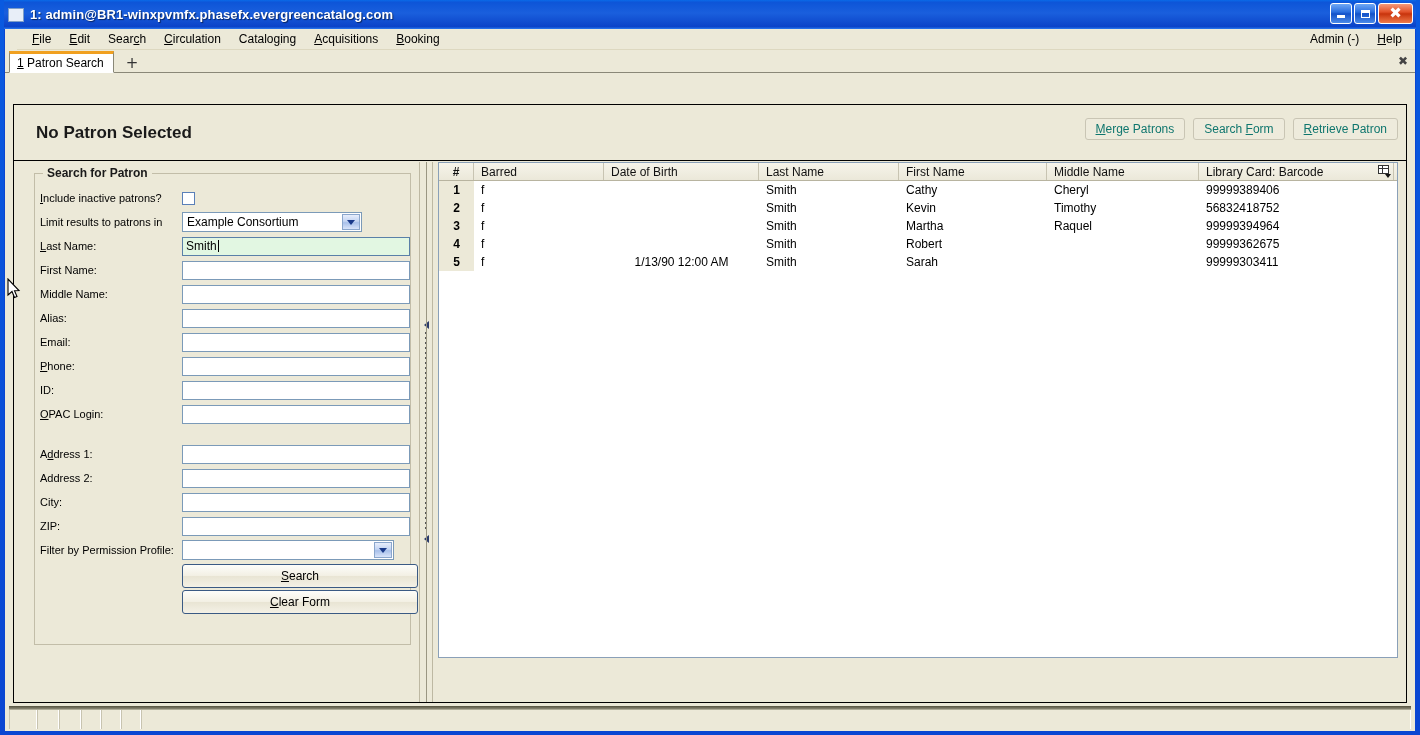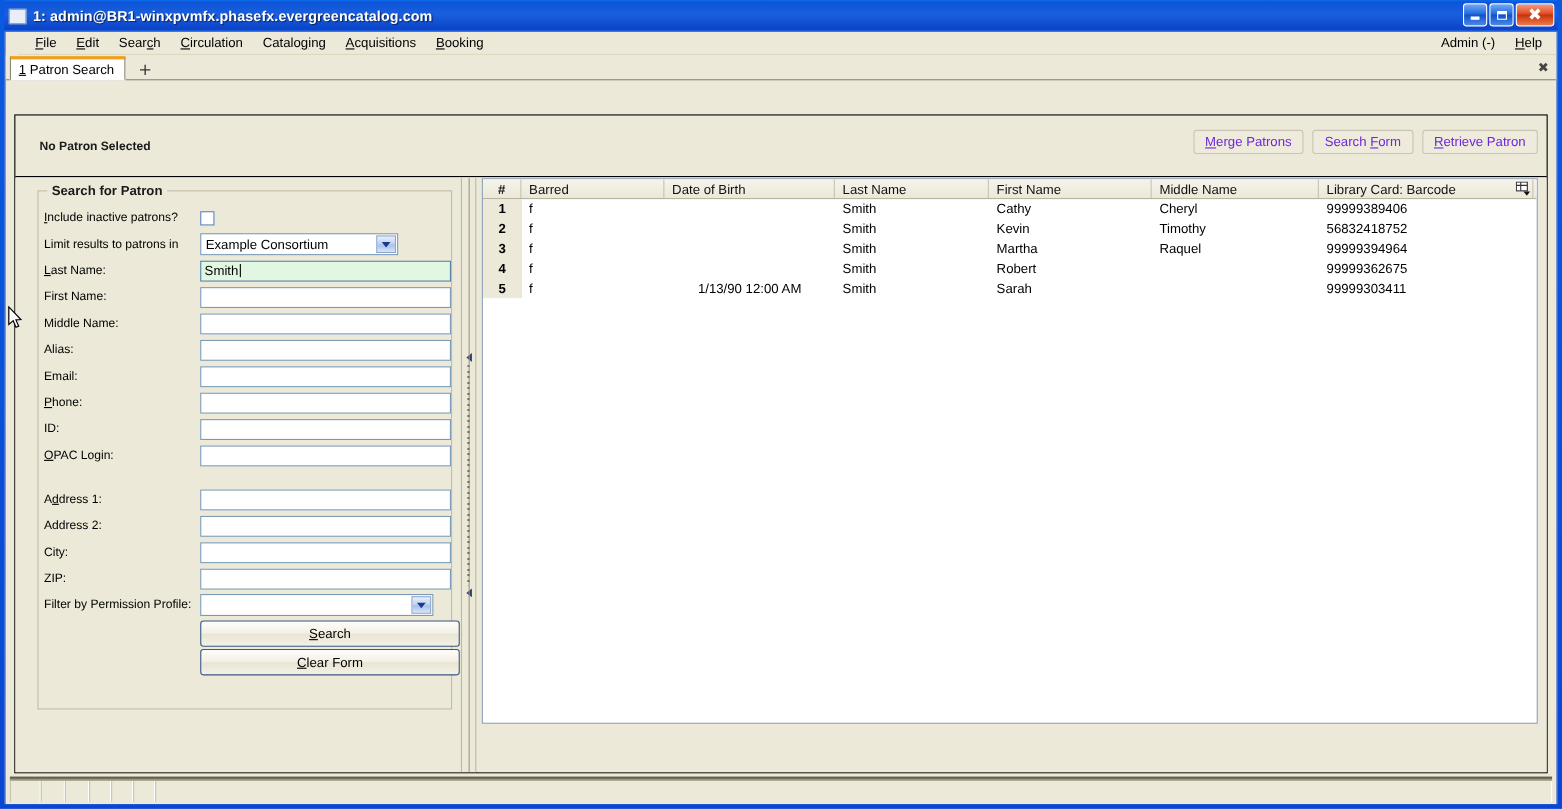--- a/index.html
+++ b/index.html
@@ -132,37 +132,37 @@
   }
 
   
   #patron-header {
     height: 56px;
     border-bottom: 1px solid #000;
     display: flex; align-items: center;
     padding: 0 10px 0 22px;
     position: relative;
   }
-  #patron-status { font-size: 11px; font-weight: bold; color: #1a1a1a; }
+  #patron-status { font-size: 17px; font-weight: bold; color: #1a1a1a; }
   #header-actions {
     position: absolute; right: 8px; top: 13px;
     display: flex; gap: 8px;
   }
   .btn {
     font-family: "Liberation Sans", sans-serif;
     font-size: 12px;
     padding: 3px 10px;
     background: linear-gradient(to bottom,#fdfdfa 0%,#f2efe2 48%,#e8e4d2 52%,#f3f0e4 100%);
     border: 1px solid #3a5a84;
     border-radius: 3px;
     color: #000;
     white-space: nowrap;
   }
   .btn.disabled {
-    color: #6d28d9;
+    color: #0f766e;
     border-color: #c9c5b4;
     background: #eeebdc;
   }
 
   
   #body-split { position: absolute; left: 0; top: 57px; right: 0; bottom: 0; }
 
   #left-pane {
     position: absolute; left: 0; top: 0; bottom: 0;
     width: 405px;

